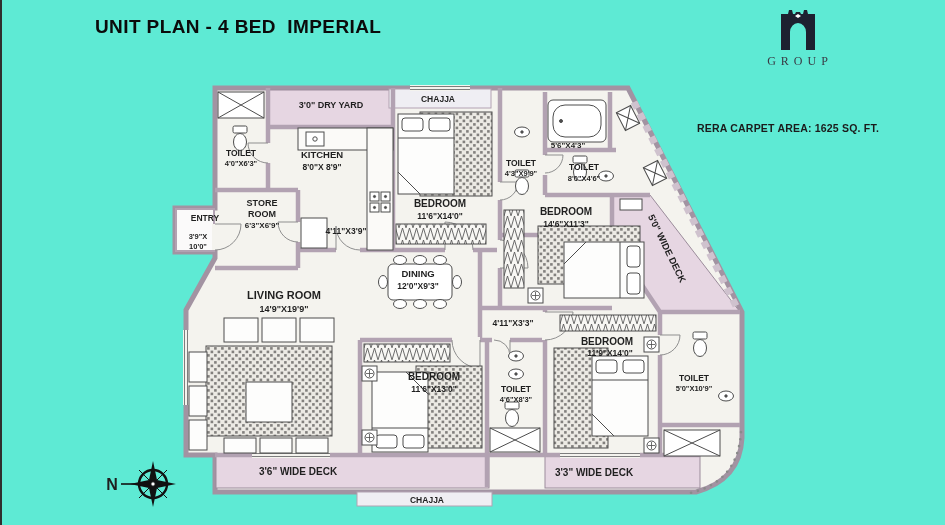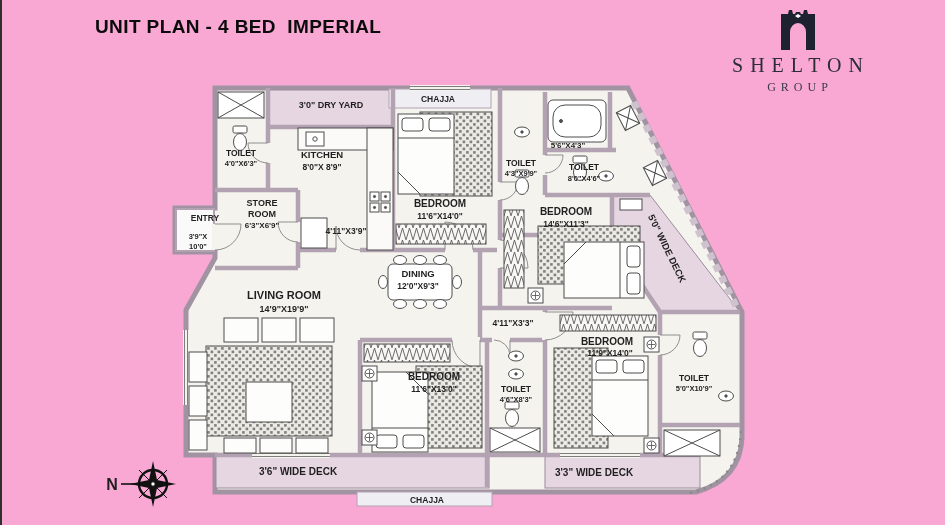--- a/index.html
+++ b/index.html
@@ -1,16 +1,16 @@
 <!DOCTYPE html>
 <html><head>
 <meta charset="utf-8">
 <style>
   html,body{margin:0;padding:0;background:#e8e8e8;}
-  .page{position:relative;width:945px;height:525px;background:#f9a8d4;overflow:hidden;
+  .page{position:relative;width:945px;height:525px;background:#5eead4;overflow:hidden;
         font-family:"Liberation Sans","DejaVu Sans",sans-serif;}
   .edge-strip{position:absolute;left:0;top:0;width:2px;height:100%;background:#2f2f2f;}
   .title{position:absolute;left:95px;top:16px;font-size:19px;font-weight:bold;color:#0b0b0b;
          letter-spacing:0.4px;white-space:pre;}
   .logo{position:absolute;left:710px;top:8px;width:175px;text-align:center;color:#23242e;}
   .logo .arch{display:block;margin:0 auto 4px auto;}
   .logo .brand{font-family:"Liberation Serif","DejaVu Serif",serif;font-size:20px;letter-spacing:7px;
                color:#2b2c36;white-space:nowrap;margin-left:7px;}
   .logo .sub{font-family:"Liberation Serif","DejaVu Serif",serif;font-size:12px;letter-spacing:5px;
              color:#3a3b45;margin-top:3px;margin-left:5px;}
@@ -24,25 +24,25 @@
 <div class="page">
   <div class="edge-strip"></div>
 
   <div class="title">UNIT PLAN - 4 BED  IMPERIAL</div>
 
   <div class="logo">
     <svg class="arch" width="40" height="42" viewBox="0 0 40 42">
       <path fill="#1d2130" d="M3,42 V6 H10 L11,2 H14 L15,6 H17 L18,4 H22 L23,6 H25 L26,2 H29 L30,6 H37 V42 H28 V24 A8,9 0 0 0 12,24 V42 Z"></path>
       <path fill="#ffffff" d="M17,8 L20,6 L23,8 L20,10 Z"></path>
     </svg>
-    <div class="brand">SHELTON</div>
     <div class="sub">GROUP</div>
   </div>
 
   <div class="areas">
+    <div>RERA CARPET AREA: 1625 SQ. FT.</div>
   </div>
 
   <svg width="945" height="525" viewBox="0 0 945 525" style="position:absolute;left:0;top:0;">
     <defs>
       <pattern id="carp" width="7" height="7" patternUnits="userSpaceOnUse">
         <rect width="7" height="7" fill="#eceae4"></rect>
         <rect x="0.6" y="0.6" width="2.6" height="2.6" fill="#82807d"></rect>
         <rect x="4.1" y="4.1" width="2.6" height="2.6" fill="#82807d"></rect>
       </pattern>
       <pattern id="ward" width="7" height="12" patternUnits="userSpaceOnUse">

